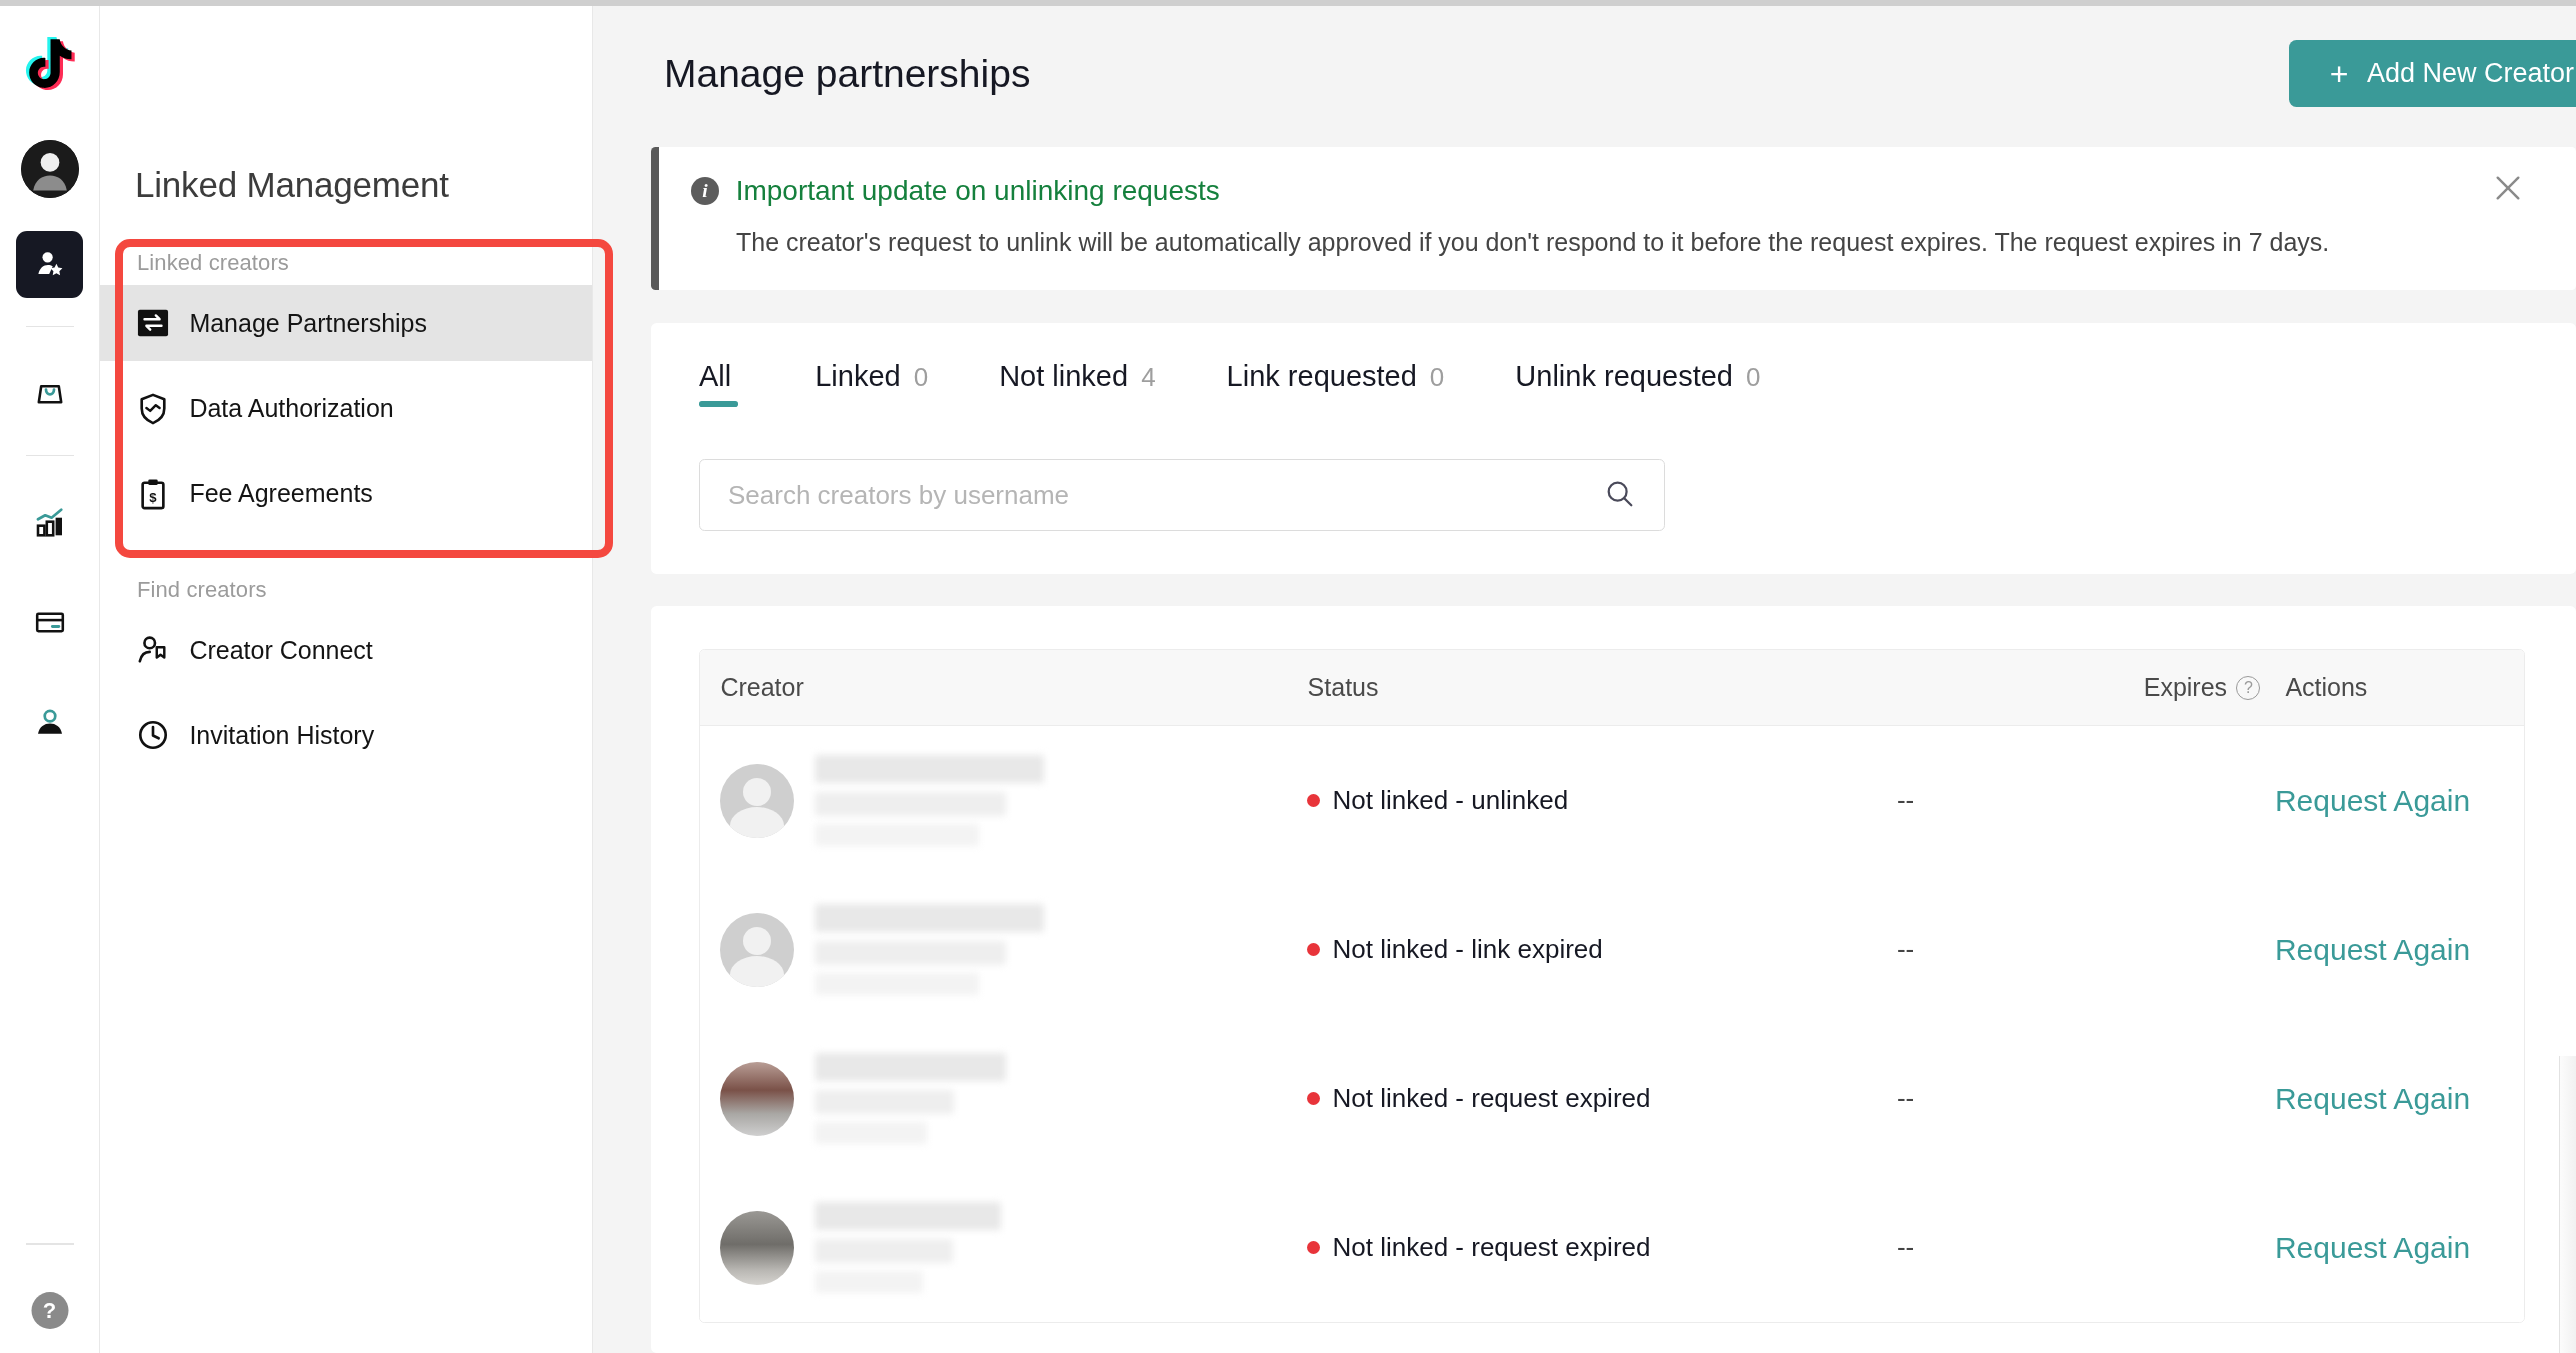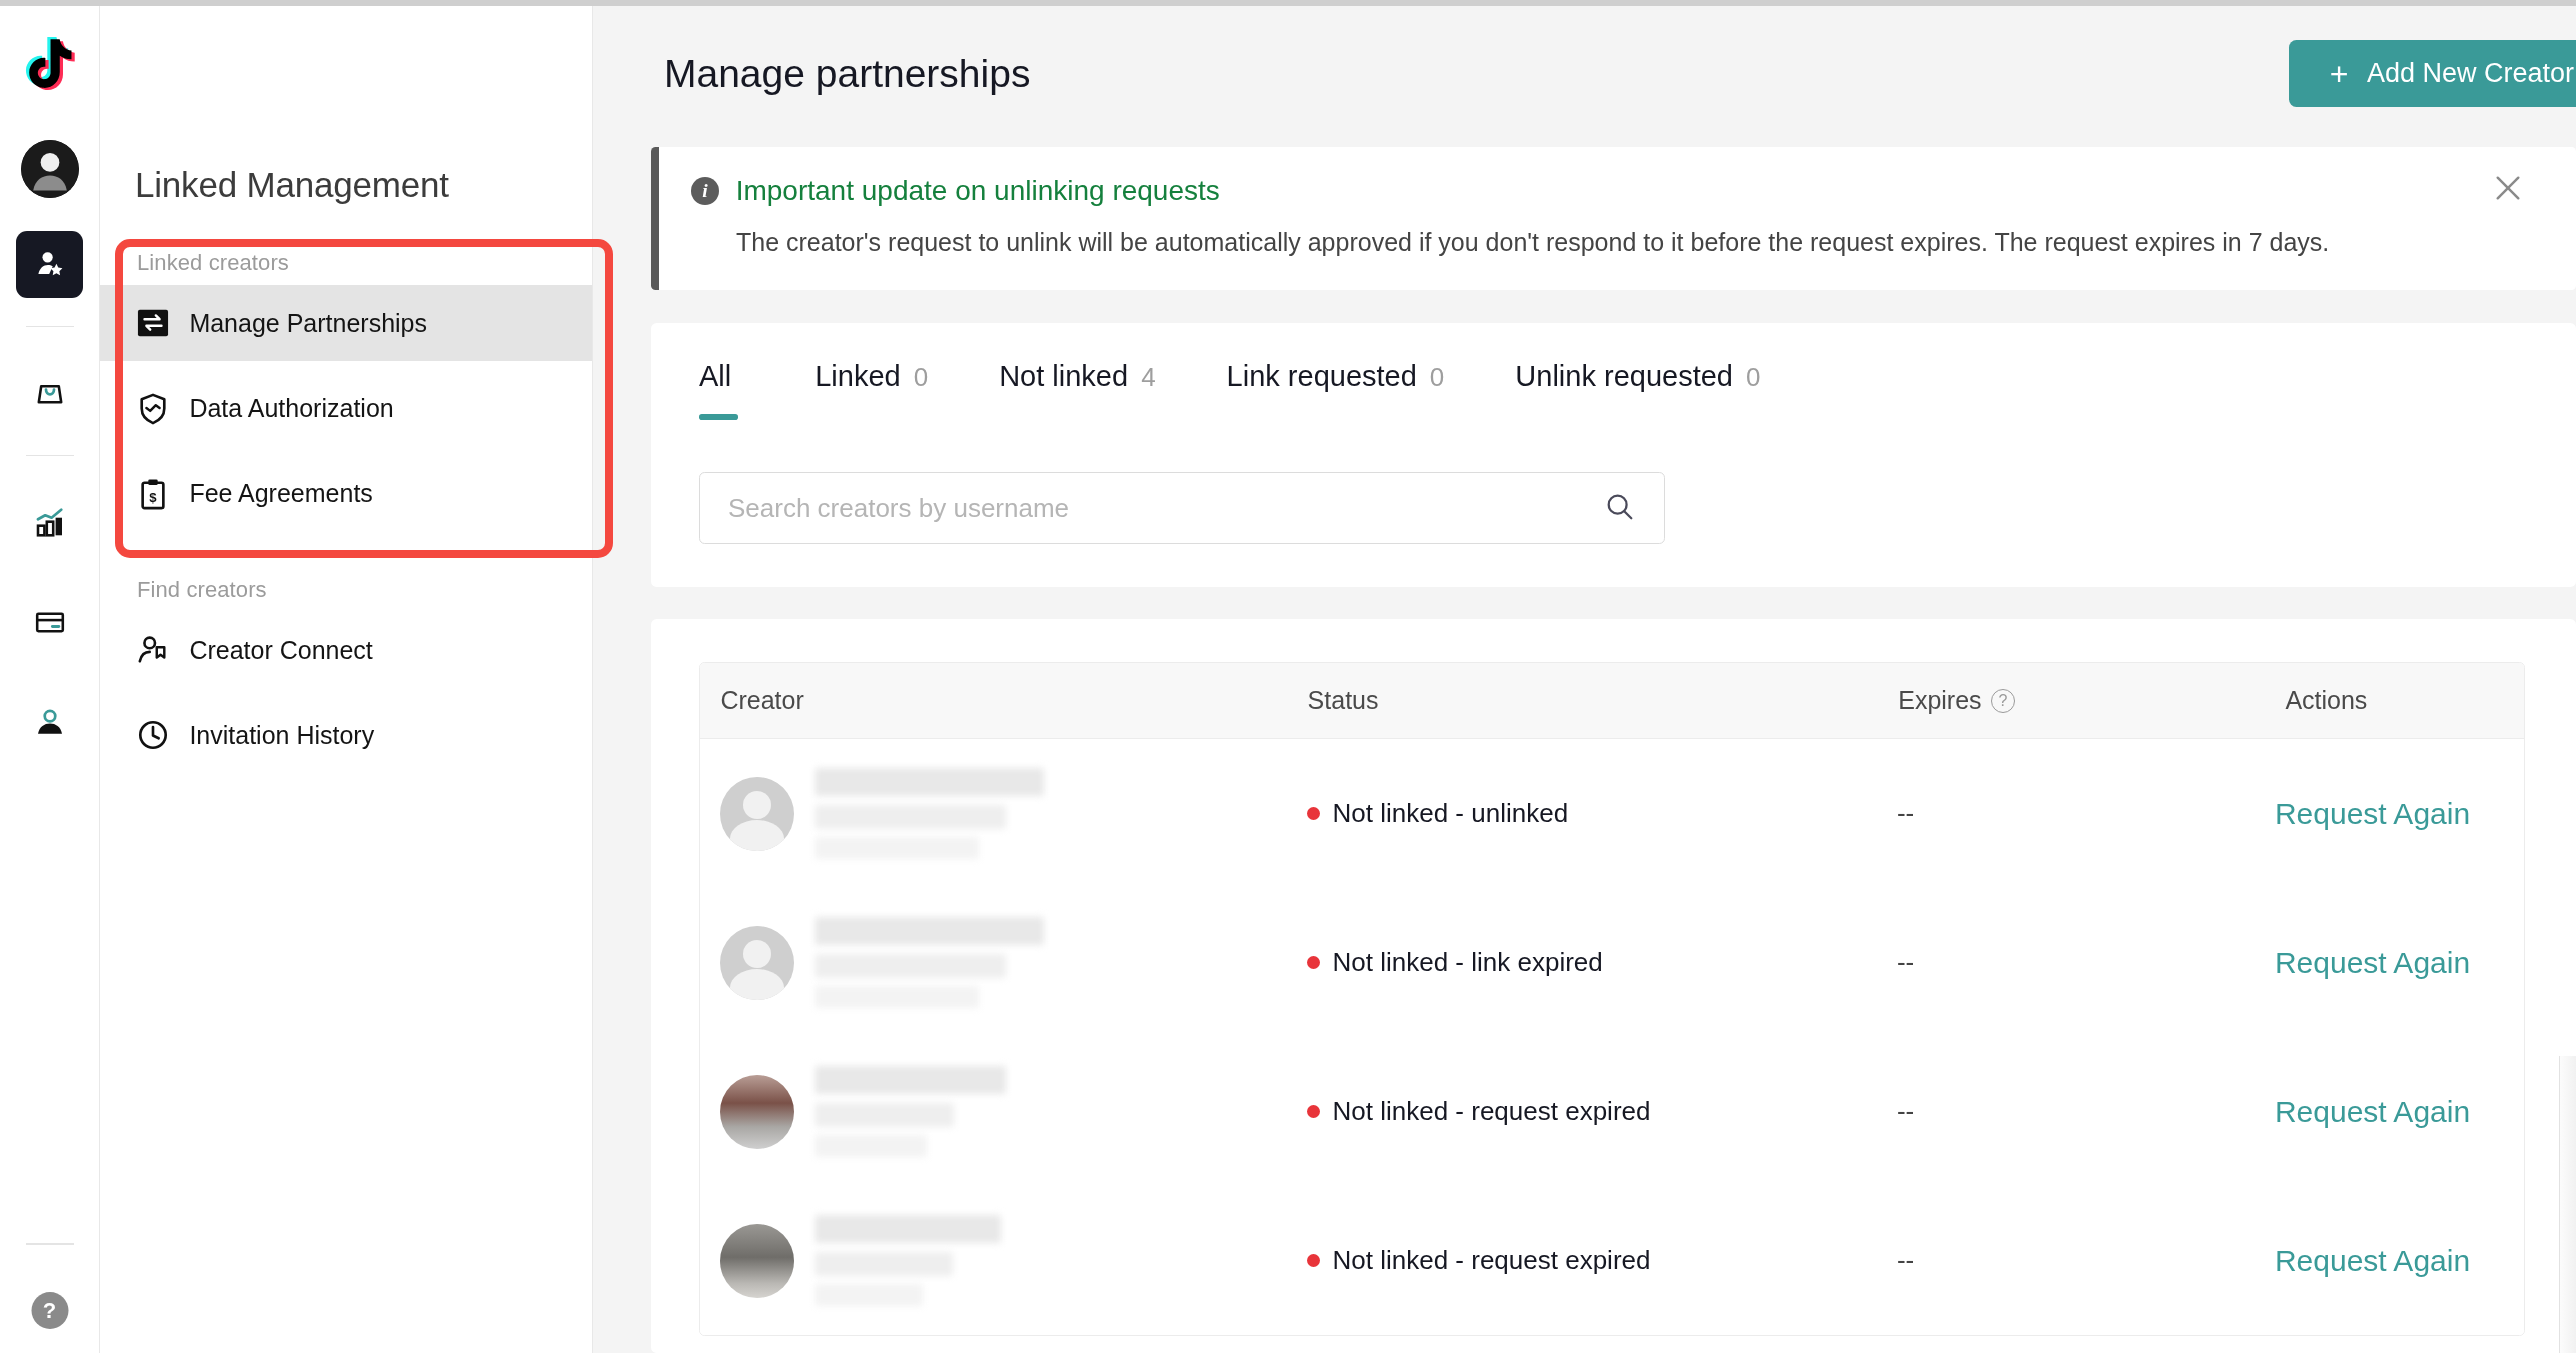--- a/index.html
+++ b/index.html
@@ -131,21 +131,21 @@
   .panel {
     background: #fff;
     margin: 33px 0 0 58px;
     border-radius: 5.6px;
     padding: 37px 0 43px 0;
   }
   .tabs { display: flex; gap: 0; padding-left: 48px; }
   .tab {
     display: flex; align-items: baseline; gap: 13px;
     margin-right: 71px; position: relative;
-    padding-bottom: 27px;
+    padding-bottom: 14px;
     font-size: 29px; color: #161823; font-weight: 500;
   }
   .tab-count { font-size: 26px; color: #9e9e9e; font-weight: 400; }
   .tab.active::after {
     content: ""; position: absolute; left: 0; bottom: 0;
     width: 39px; height: 6.5px; background: #3a9a98; border-radius: 2.8px;
   }
   .search-wrap {
     margin: 52px 0 0 48px;
     width: 966px; height: 72px;
@@ -179,21 +179,21 @@
   }
   .tbody-row {
     display: flex; align-items: center;
     height: 149px;
     background: #fff;
   }
   .col-creator { width: 595px; padding-left: 20.4px; display: flex; align-items: center; gap: 20.4px;}
   .col-status  { width: 595px; display: flex; align-items: center; gap: 13px; margin-left: 16px; }
   .col-expires { width: 381px; }
   .col-actions { width: 251px; }
-  .thead .col-expires { display:flex; align-items:center; gap: 9.3px; }
+  .thead .col-expires { display:flex; align-items:center; gap: 9.3px; justify-content: flex-end; }
   .qmark {
     width: 24px; height: 24px; border-radius: 50%;
     border: 1.5px solid #9a9a9a; color: #9a9a9a;
     font-size: 16px; display:flex; align-items:center; justify-content:center;
   }
   .avatar {
     width: 74px; height: 74px; border-radius: 50%;
     background: #cfcfcf; flex: 0 0 74px;
     position: relative; overflow: hidden;
   }

